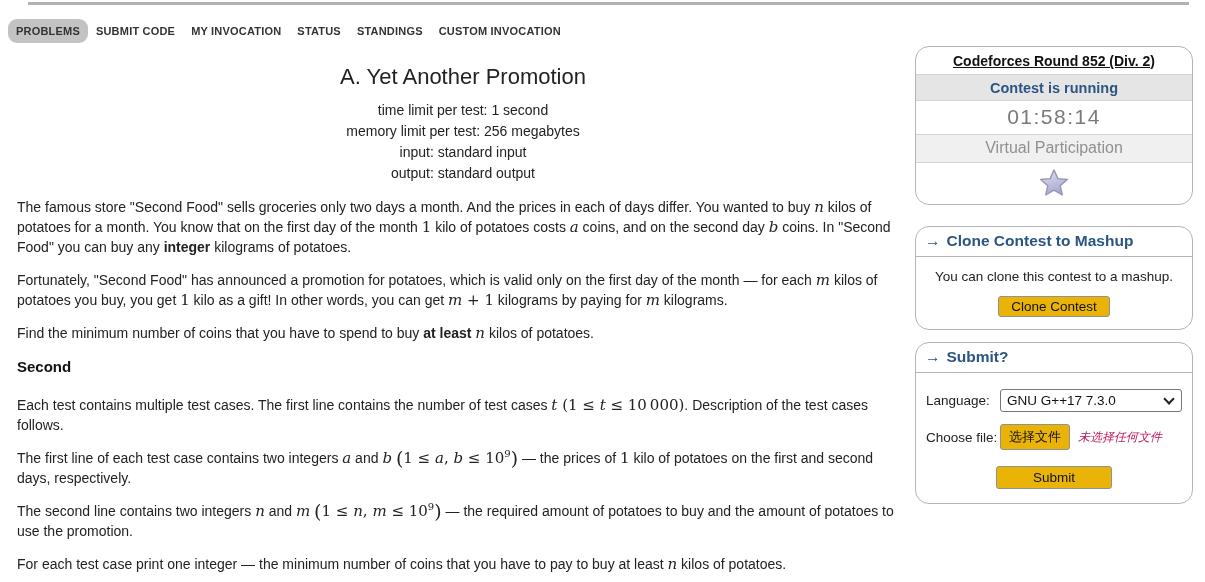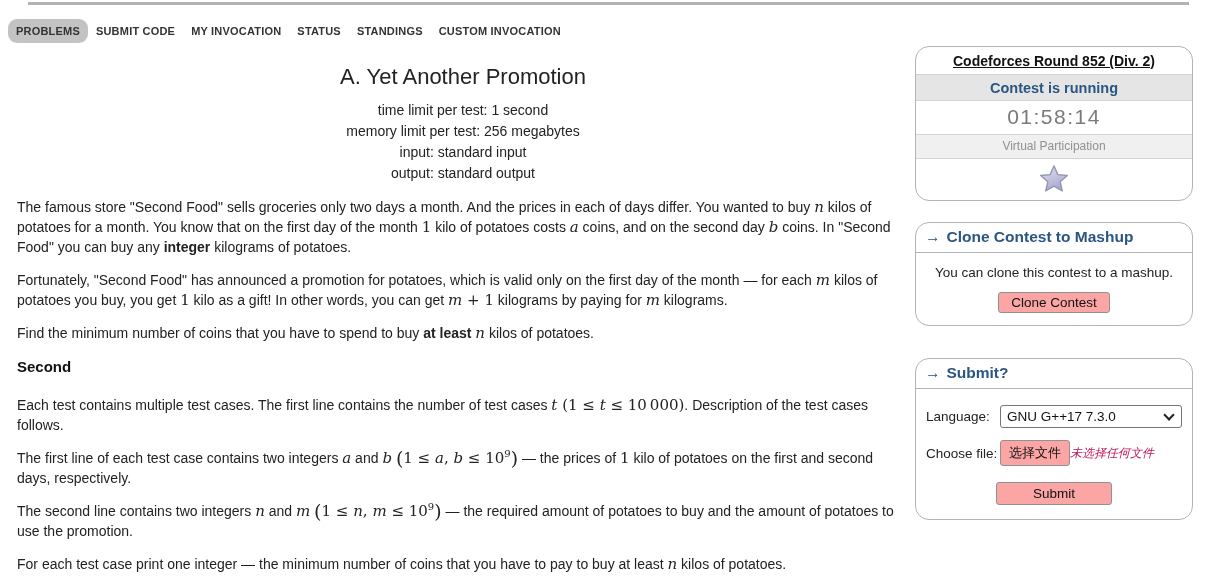--- a/index.html
+++ b/index.html
@@ -45,71 +45,71 @@
   .seg-r { font-family: "DejaVu Serif", "Liberation Serif", serif; font-size: 15px; line-height: 1; }
   .seg-sup { font-family: "DejaVu Serif", serif; font-size: 10px; vertical-align: 6px; line-height: 1; }
   .seg-p { font-family: "DejaVu Serif", serif; font-size: 19px; vertical-align: -2px; line-height: 1; }
   
   .sidebar { position: absolute; left: 915px; top: 46px; width: 278px; }
   .sbox {
     border: 1px solid #b4b4b4; border-radius: 14px; background: #fff;
     overflow: hidden;
   }
   #clone-box { margin-top: 21px; }
-  #submit-box { margin-top: 32px; }
+  #submit-box { margin-top: 12px; }
   .c-title { padding: 5px 6px 4px; text-align: center; }
   .c-title a {
     color: #111; font-weight: bold; font-size: 14px;
     text-decoration: underline; cursor: pointer;
   }
   .c-status {
     border-top: 1px solid #d4d4d4; background: #e5e5e5;
     color: #2b5583; font-weight: bold; font-size: 14.5px;
     text-align: center; padding: 5px 0 4px;
   }
   .c-timer {
     border-top: 1px solid #d4d4d4; text-align: center;
     color: #7a7a7a; font-size: 21px; letter-spacing: 1.5px;
     padding: 4px 0 5px;
   }
   .c-virtual {
     border-top: 1px solid #d4d4d4; background: #f0f0f0;
-    text-align: center; color: #909090; font-size: 12px; padding: 4px 0 5px;
+    text-align: center; color: #909090; font-size: 16px; padding: 4px 0 5px;
   }
   .c-star { border-top: 1px solid #d4d4d4; text-align: center; padding: 5px 0 4px; }
   .c-star svg { cursor: pointer; }
   .sbox-head {
     padding: 5px 9px 6px; font-size: 15.5px; font-weight: bold;
     color: #2b5583; border-bottom: 1px solid #b4b4b4;
   }
   .sbox-head .arrow { margin-right: 6px; font-weight: normal; }
   .clone-body { padding: 12px 8px 12px; text-align: center; font-size: 13.5px; color: #222; }
   .clone-body .btn { margin-top: 12px; }
   .btn {
-    background: #fca5a5; border: 1px solid #919191; border-radius: 3px;
+    background: #eab308; border: 1px solid #919191; border-radius: 3px;
     font-family: "Liberation Sans", sans-serif; font-size: 13.5px; color: #111;
     padding: 2px 12px; cursor: pointer;
   }
   .submit-body { padding: 16px 10px 12px; }
   .form-row { display: flex; align-items: center; margin-bottom: 12px; }
   .form-row.top-align { align-items: center; }
   .form-label { width: 74px; flex: none; font-size: 13.5px; color: #222; line-height: 17px; }
   .select-wrap { position: relative; width: 186px; }
   .select-wrap select {
     width: 100%; height: 23px; border: 1px solid #767676; border-radius: 3px;
     background: #fff; font-family: "Liberation Sans", sans-serif; font-size: 13.5px;
     padding: 0 22px 0 6px; appearance: none; -webkit-appearance: none; color: #111;
     cursor: pointer;
   }
   .chevron {
     position: absolute; right: 9px; top: 6px; width: 8px; height: 8px;
     border-right: 2px solid #222; border-bottom: 2px solid #222;
     transform: rotate(45deg); pointer-events: none;
   }
-  .file-widget { display: flex; align-items: center; }
+  .file-widget { display: flex; align-items: center; gap: 8px; }
   .file-btn { padding: 3px 8px; font-size: 13px; }
   .file-status { font-size: 12px; color: #be185d; white-space: nowrap; font-style: italic; }
   .submit-row { text-align: center; margin-top: 16px; margin-bottom: 2px; }
   .submit-row .btn { padding: 3px 36px; }
 </style>
 </head>
 <body>
 
 <div class="topline"></div>
 

